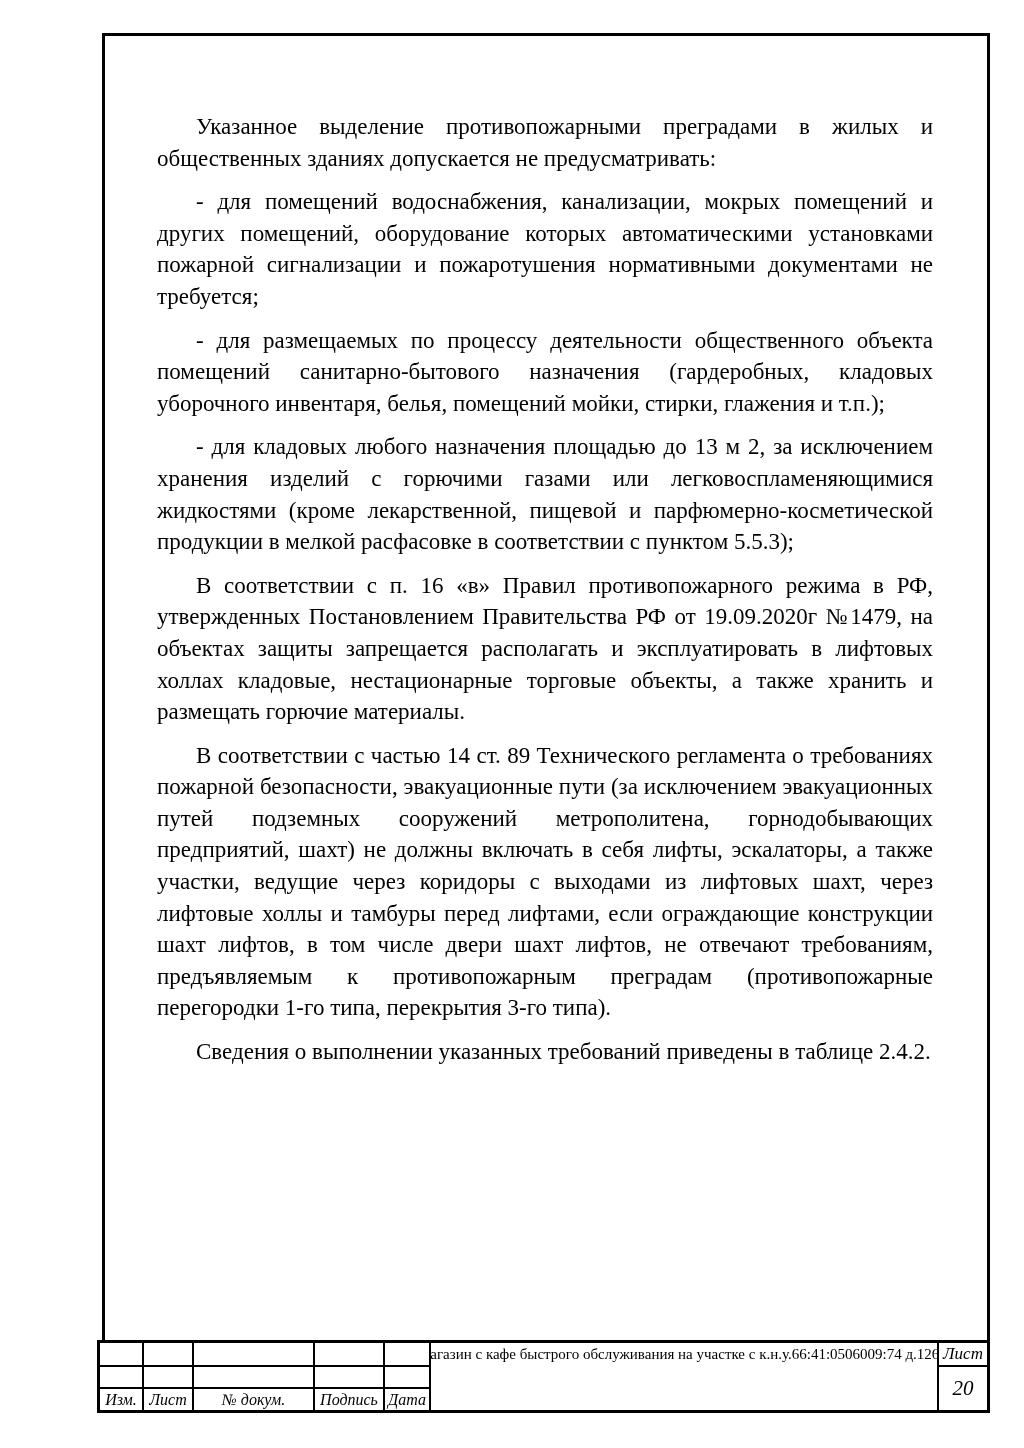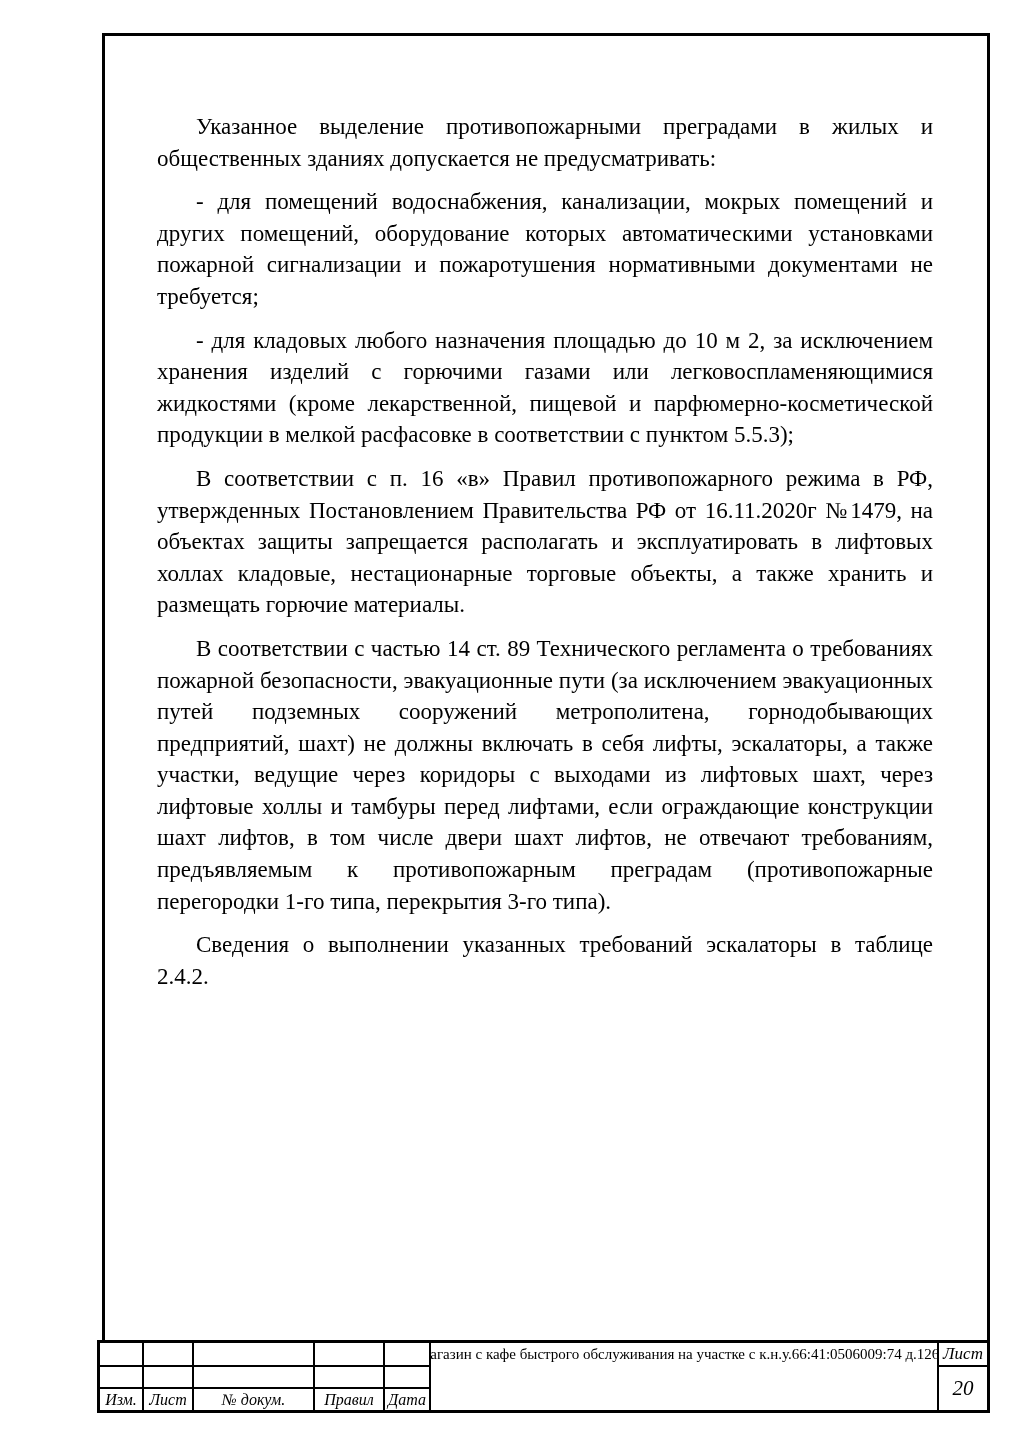--- a/index.html
+++ b/index.html
@@ -103,43 +103,44 @@
   .r3 { grid-row: 3; }
 </style>
 </head>
 <body>
 
 <div class="frame"></div>
 
 <div class="textblock">
   <p>Указанное выделение противопожарными преградами в жилых и общественных зданиях допускается не предусматривать:</p>
   <p>- для помещений водоснабжения, канализации, мокрых помещений и других помещений, оборудование которых автоматическими установками пожарной сигнализации и пожаротушения нормативными документами не требуется;</p>
-  <p>- для кладовых любого назначения площадью до 10 м 2, за исключением хранения изделий с горючими газами или легковоспламеняющимися жидкостями (кроме лекарственной, пищевой и парфюмерно-косметической продукции в мелкой расфасовке в соответствии с пунктом 5.5.3);</p>
-  <p>В соответствии с п. 16 «в» Правил противопожарного режима в РФ, утвержденных Постановлением Правительства РФ от 16.11.2020г №1479, на объектах защиты запрещается располагать и эксплуатировать в лифтовых холлах кладовые, нестационарные торговые объекты, а также хранить и размещать горючие материалы.</p>
+  <p>- для размещаемых по процессу деятельности общественного объекта помещений санитарно-бытового назначения (гардеробных, кладовых уборочного инвентаря, белья, помещений мойки, стирки, глажения и т.п.);</p>
+  <p>- для кладовых любого назначения площадью до 13 м 2, за исключением хранения изделий с горючими газами или легковоспламеняющимися жидкостями (кроме лекарственной, пищевой и парфюмерно-косметической продукции в мелкой расфасовке в соответствии с пунктом 5.5.3);</p>
+  <p>В соответствии с п. 16 «в» Правил противопожарного режима в РФ, утвержденных Постановлением Правительства РФ от 19.09.2020г №1479, на объектах защиты запрещается располагать и эксплуатировать в лифтовых холлах кладовые, нестационарные торговые объекты, а также хранить и размещать горючие материалы.</p>
   <p>В соответствии с частью 14 ст. 89 Технического регламента о требованиях пожарной безопасности, эвакуационные пути (за исключением эвакуационных путей подземных сооружений метрополитена, горнодобывающих предприятий, шахт) не должны включать в себя лифты, эскалаторы, а также участки, ведущие через коридоры с выходами из лифтовых шахт, через лифтовые холлы и тамбуры перед лифтами, если ограждающие конструкции шахт лифтов, в том числе двери шахт лифтов, не отвечают требованиям, предъявляемым к противопожарным преградам (противопожарные перегородки 1-го типа, перекрытия 3-го типа).</p>
-  <p>Сведения о выполнении указанных требований эскалаторы в таблице 2.4.2.</p>
+  <p>Сведения о выполнении указанных требований приведены в таблице 2.4.2.</p>
 </div>
 
 <div class="titleblock">
 
   <div class="cell c1 r1"></div>
   <div class="cell c2 r1"></div>
   <div class="cell c3 r1"></div>
   <div class="cell c4 r1"></div>
   <div class="cell c5 r1"></div>
 
   <div class="cell c1 r2"></div>
   <div class="cell c2 r2"></div>
   <div class="cell c3 r2"></div>
   <div class="cell c4 r2"></div>
   <div class="cell c5 r2"></div>
 
   <div class="cell lbl c1 r3">Изм.</div>
   <div class="cell lbl c2 r3">Лист</div>
   <div class="cell lbl c3 r3">№ докум.</div>
-  <div class="cell lbl c4 r3">Правил</div>
+  <div class="cell lbl c4 r3">Подпись</div>
   <div class="cell lbl c5 r3">Дата</div>
 
   <div class="cell doc-title">Магазин с кафе быстрого обслуживания на участке с к.н.у.66:41:0506009:74 д.126/2</div>
 
   <div class="cell sheet-label">Лист</div>
   <div class="cell sheet-number">20</div>
 </div>
 
 </body></html>

